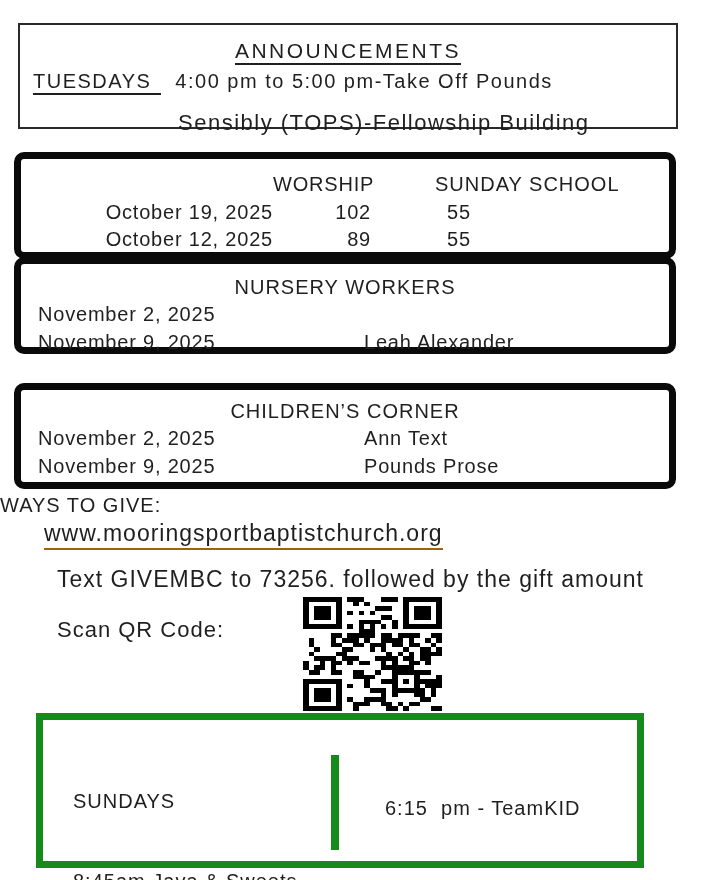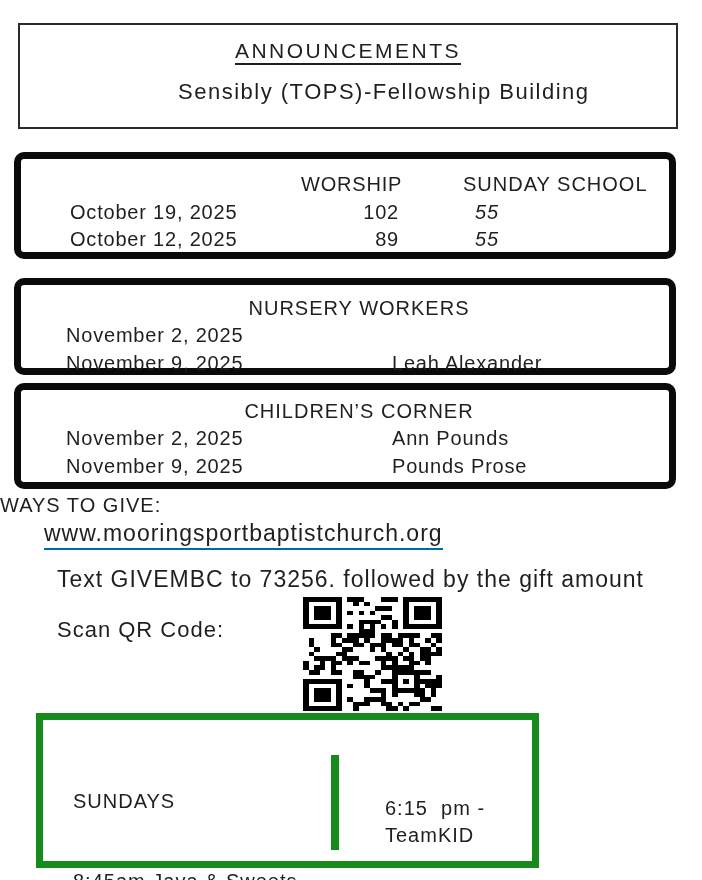--- a/index.html
+++ b/index.html
@@ -14,60 +14,63 @@
     border:2px solid #2a2a2a;background:#fff;box-sizing:border-box;
   }
   .ann-title{ text-align:center;padding-top:13px;font-size:21px;line-height:26px;}
   .ann-title .u-title{border-bottom:2px solid #1f1f1f;padding-bottom:1px;letter-spacing:2.5px;margin-top:32px;}
   .ann-row{margin:4px 0 0 13px;font-size:20px;line-height:27px;letter-spacing:1.5px;}
   .u-day{border-bottom:2px solid #1f1f1f;padding-bottom:1px;padding-right:10px;margin-right:14px;}
   .ann-line2{margin:14px 0 0 158px;font-size:22px;line-height:28px;letter-spacing:1.5px;}
   
   .box-thick{
     left:14px;width:662px;border:7px solid #0a0a0a;border-radius:10px;
-    background:#fff;box-sizing:border-box;font-size:20px;padding-left:28px;
+    background:#fff;box-sizing:border-box;font-size:20px;
   }
   #attendance-box{top:152px;height:107px;padding-top:12px;}
-  #nursery-box{top:278px;height:97px;padding-top:10px;}
+  #nursery-box{top:257px;height:97px;padding-top:10px;}
   #children-box{top:383px;height:106px;padding-top:8px;}
   .g-row{display:grid;grid-template-columns:252px 98px 1fr;line-height:27.5px;}
-  .g-row .c1{padding-left:21px;}
+  .g-row .c1{padding-left:21px;text-align:right;}
   .g-row .c2{text-align:right;}
   .g-row.head .c3{padding-left:64px;letter-spacing:1px;}
-  .g-row.vals .c3{padding-left:76px;font-style:italic;}
+  .g-row.vals .c3{padding-left:76px;}
   .p-row{display:grid;grid-template-columns:343px 1fr;line-height:27.5px;}
   .p-row .c1{padding-left:17px;}
   .box-title{text-align:center;line-height:27px;letter-spacing:1px;}
   
   #give-title{left:0;right:0;top:494px;text-align:left;font-size:20px;letter-spacing:1px;}
   #give-url{left:44px;top:520px;font-size:23px;letter-spacing:1px;
-    border-bottom:2px solid #0369a1;padding-bottom:1px;cursor:pointer;}
+    border-bottom:2px solid #a16207;padding-bottom:1px;cursor:pointer;}
   #give-text{left:57px;top:566px;font-size:23px;letter-spacing:1px;}
   #qr-label{left:57px;top:617px;font-size:22px;letter-spacing:1px;}
   #qr{left:303px;top:597px;width:139px;height:114px;}
   #qr svg{display:block;width:100%;height:100%;}
   
   #schedule-box{
-    left:36px;top:713px;width:503px;height:155px;
+    left:36px;top:713px;width:608px;height:155px;
     border:7px solid #178a1c;background:#fff;box-sizing:border-box;
   }
   .sched-col{position:absolute;font-size:20px;line-height:26.5px;letter-spacing:1px;white-space:pre-wrap;}
   #col-sundays{left:30px;top:15px;}
   #col-wednesdays{left:342px;top:22px;}
   #sched-divider{position:absolute;left:288px;top:35px;width:8px;height:95px;background:#178a1c;}
 </style>
 </head>
 <body>
 
 <div>
 
   <section class="abs box-thin">
     <div class="ann-title">
       <span class="u-title">ANNOUNCEMENTS</span>
     </div>
+    <div class="ann-row">
+      <span class="u-day">TUESDAYS</span><span>4:00 pm to 5:00 pm-Take Off Pounds</span>
+    </div>
     <div class="ann-line2">Sensibly (TOPS)-Fellowship Building</div>
   </section>
 
   <section class="abs box-thick" id="attendance-box">
     <div class="g-row head">
       <div class="c1"></div>
       <div class="c2">WORSHIP</div>
       <div class="c3">SUNDAY SCHOOL</div>
     </div>
     <div class="g-row vals">
@@ -90,21 +93,21 @@
     <div class="p-row">
       <div class="c1">November 9, 2025</div>
       <div class="c2">Leah Alexander</div>
     </div>
   </section>
 
   <section class="abs box-thick" id="children-box">
     <div class="box-title">CHILDREN’S CORNER</div>
     <div class="p-row">
       <div class="c1">November 2, 2025</div>
-      <div class="c2">Ann Pounds</div>
+      <div class="c2">Ann Text</div>
     </div>
     <div class="p-row">
       <div class="c1">November 9, 2025</div>
       <div class="c2">Pounds Prose</div>
     </div>
   </section>
 
   <div class="abs" id="give-title">WAYS TO GIVE:</div>
   <div class="abs" id="give-url">www.mooringsportbaptistchurch.org</div>
   <div class="abs" id="give-text">Text GIVEMBC to 73256. followed by the gift amount</div>

